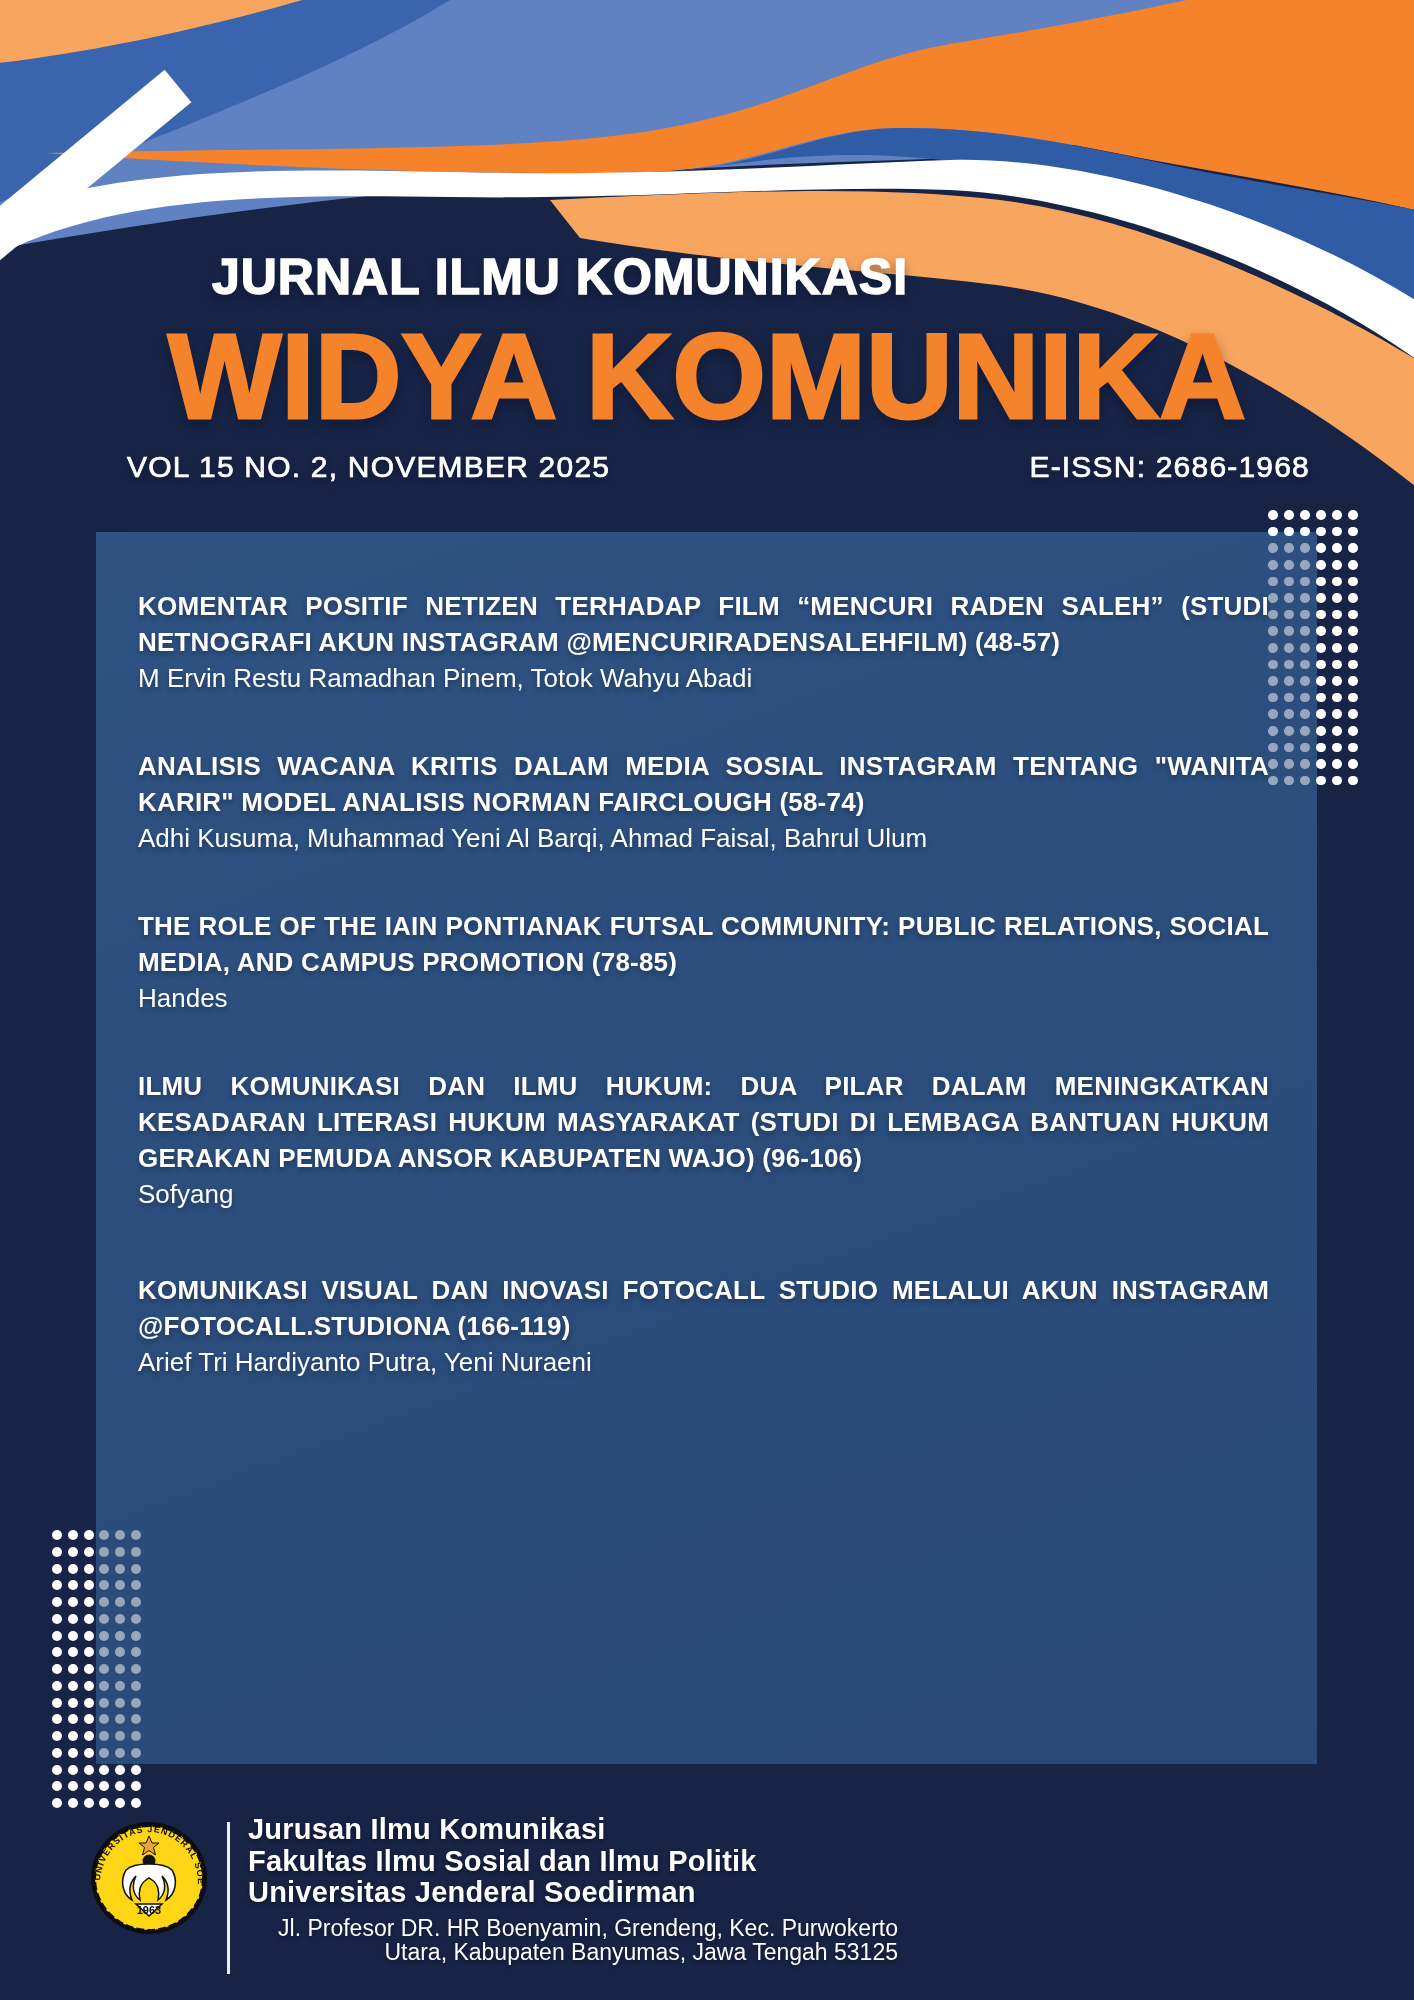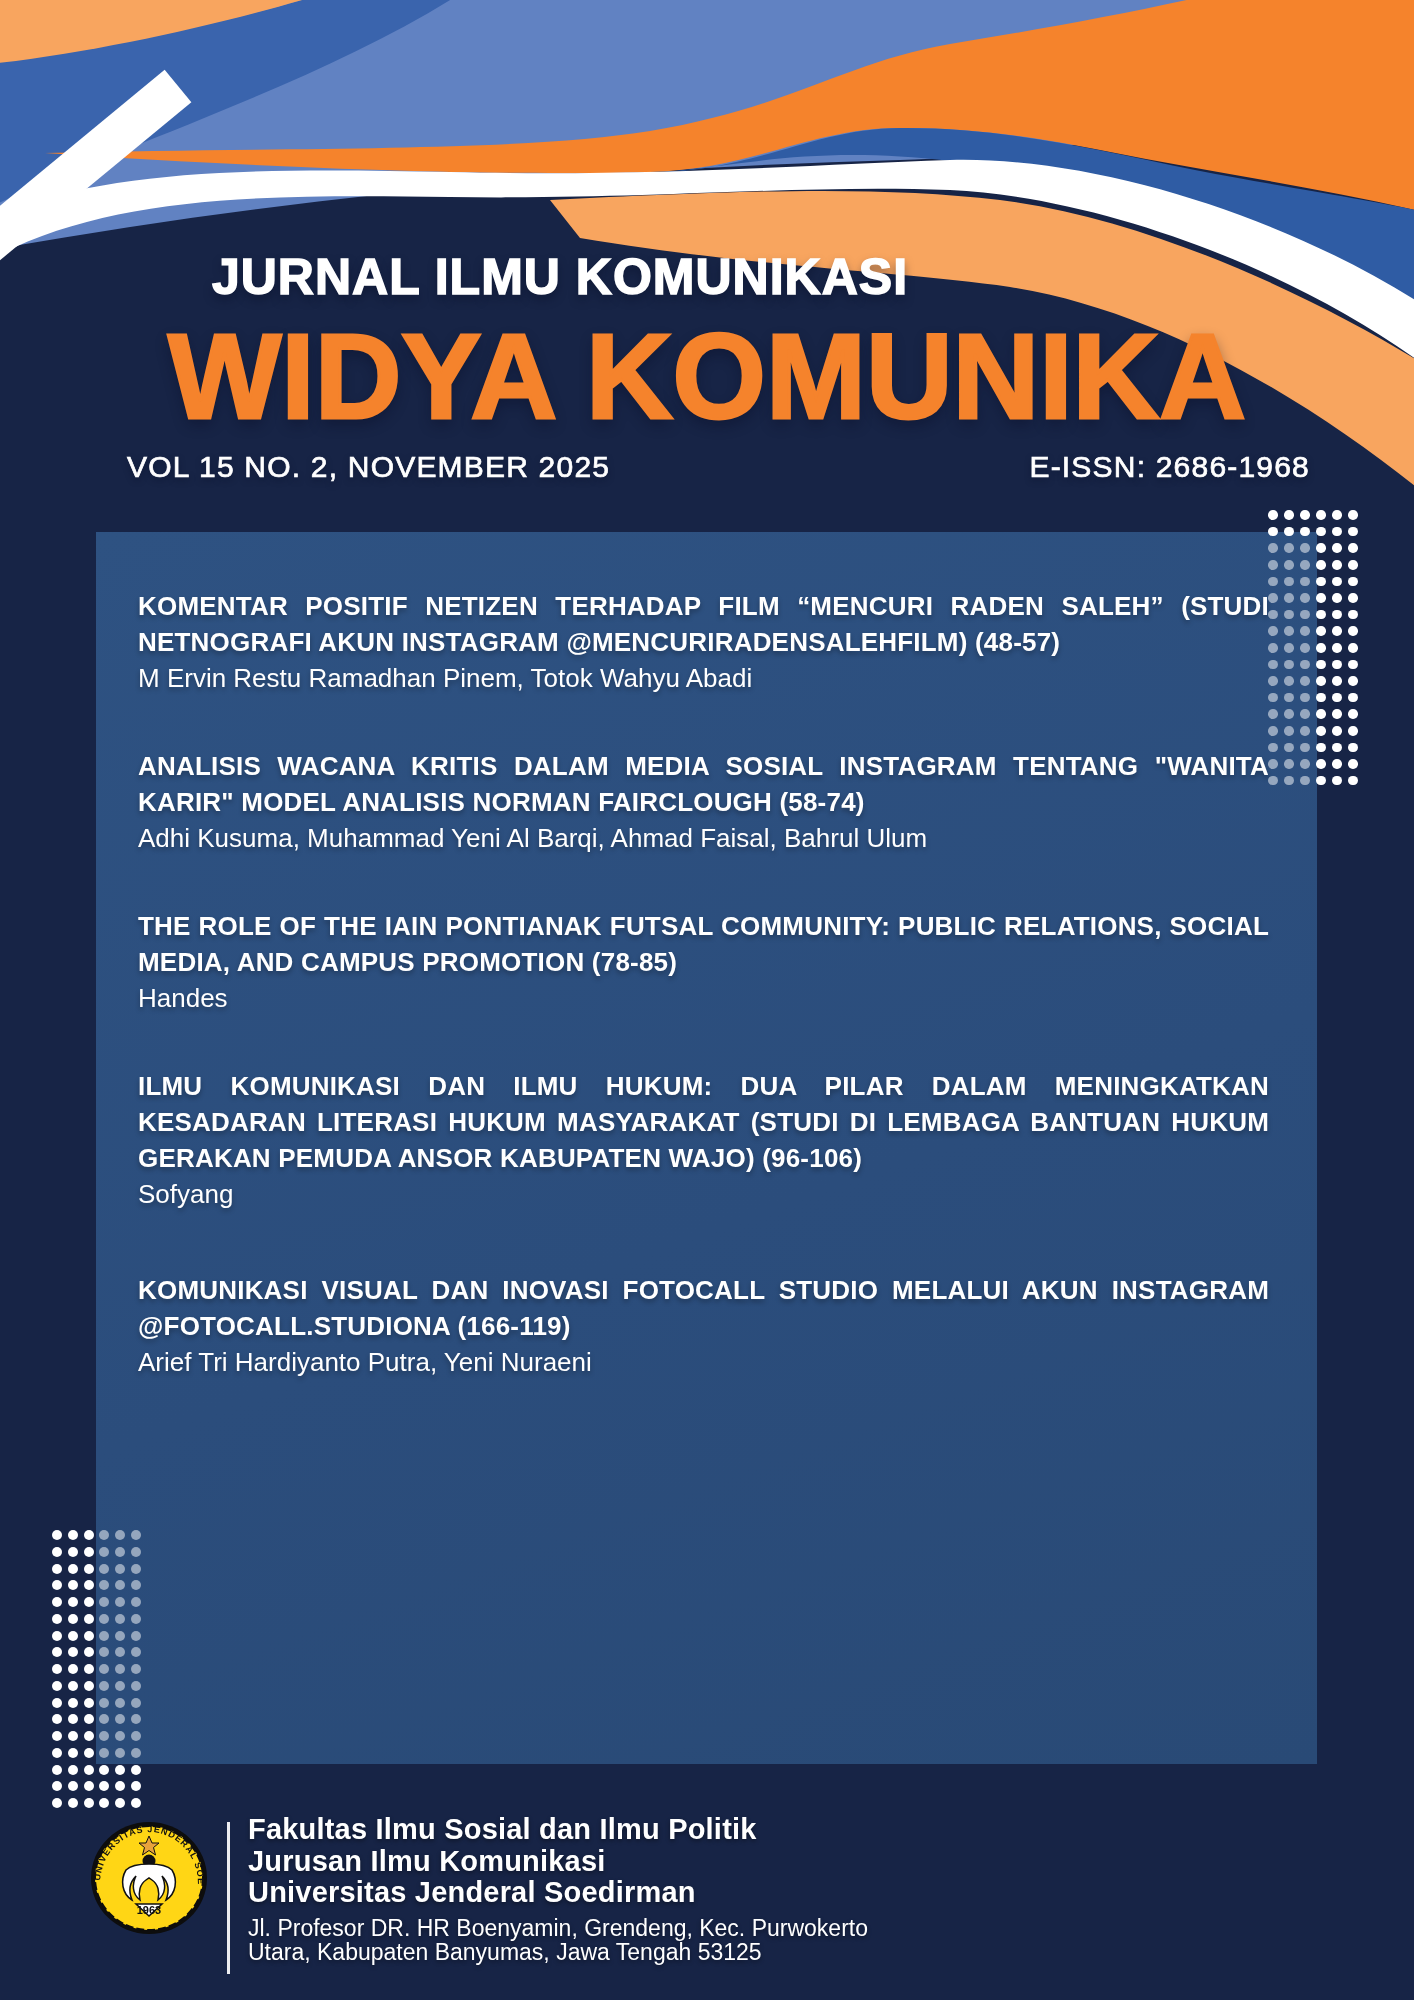--- a/index.html
+++ b/index.html
@@ -54,21 +54,21 @@
   }
   
   .dot{position:absolute;border-radius:50%;background:#fff;}
   .dot.dim{background:rgba(255,255,255,.5);}
   
   .footer-sep{left:227px;top:1822px;width:3px;height:152px;background:rgba(255,255,255,.92);}
   .footer-text{left:248px;top:1814px;width:700px;color:#fff;}
   .f-bold{margin:0;font-size:29px;font-weight:700;line-height:31.5px;letter-spacing:.2px;
           text-shadow:0 2px 4px rgba(0,0,0,.4);}
   .f-addr{margin:7px 0 0 0;font-size:23px;font-weight:400;line-height:24.5px;width:650px;
-          text-shadow:0 2px 4px rgba(0,0,0,.4);}
+          text-shadow:0 2px 4px rgba(0,0,0,.4);text-align:right;}
   #logo{left:86px;top:1818px;}
 </style>
 </head>
 <body>
 
 <svg id="waves" class="abs" viewBox="0 0 1414 520" aria-hidden="true">
 
   <path fill="var(--c-lblue)" d="M -10,250 C 300,195 600,168 900,160 C 1100,155 1250,110 1420,55 L 1420,-10 L -10,-10 Z"></path>
 
   <path fill="var(--c-mblue)" d="M -10,60 C 110,50 255,16 355,-16 L 475,-16 C 335,78 130,142 -10,207 Z"></path>
@@ -356,17 +356,17 @@
 
   <path fill="#fff" stroke="#111" stroke-width="1.5" d="M 40,52 C 34,62 36,76 46,82 C 42,72 44,64 50,58 C 46,66 46,76 54,82
            C 52,74 54,66 60,62 L 63,60 L 66,62 C 72,66 74,74 72,82
            C 80,76 80,66 76,58 C 82,64 84,72 80,82 C 90,76 92,62 86,52
            C 78,44 48,44 40,52 Z"></path>
   <path fill="#fff" stroke="#111" stroke-width="1.5" d="M 50,86 L 76,86 L 63,98 Z"></path>
   <text x="63" y="96" text-anchor="middle" font-size="11" font-weight="700" fill="#111" id="logo-year">1963</text>
 </svg>
 <div class="abs footer-sep"></div>
 <div class="abs footer-text">
+  <p class="f-bold">Jurusan Ilmu Komunikasi</p>
   <p class="f-bold">Fakultas Ilmu Sosial dan Ilmu Politik</p>
-  <p class="f-bold">Jurusan Ilmu Komunikasi</p>
   <p class="f-bold">Universitas Jenderal Soedirman</p>
   <p class="f-addr">Jl. Profesor DR. HR Boenyamin, Grendeng, Kec. Purwokerto Utara, Kabupaten Banyumas, Jawa Tengah 53125</p>
 </div>
 
 </body></html>

